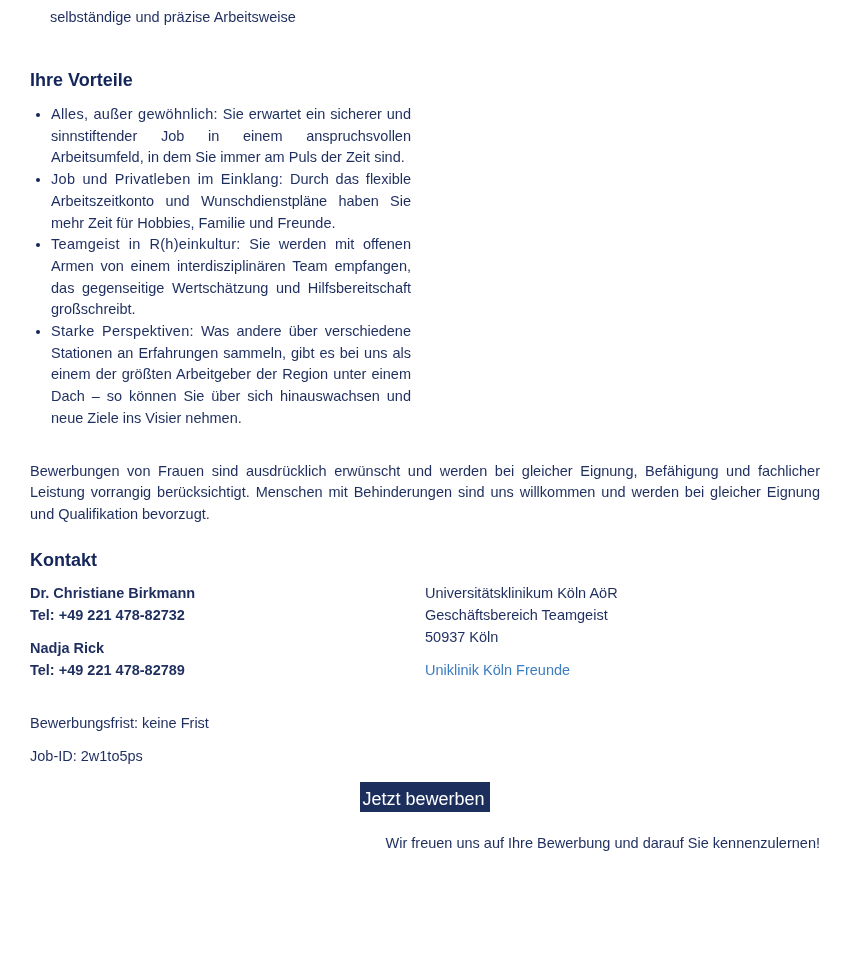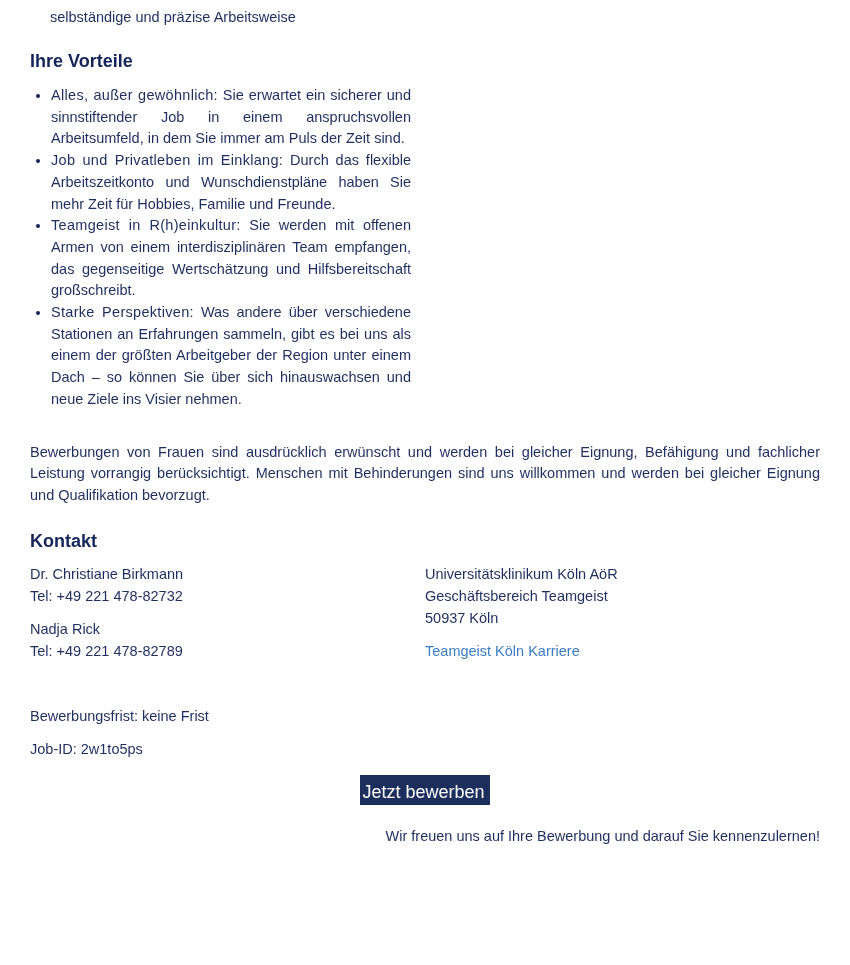--- a/index.html
+++ b/index.html
@@ -10,21 +10,21 @@
     font-family: "Liberation Sans", "DejaVu Sans", sans-serif;
   }
   .container { padding: 8px 30px 0 30px; }
 
   .intro { margin-left: 20px; font-size: 14.5px; line-height: 18px; }
 
   h2 {
     margin: 0; font-size: 18px; font-weight: 700; line-height: 22px;
     color: var(--heading-color, #13255a);
   }
-  .benefits-heading { margin-top: 24px; }
+  .benefits-heading { margin-top: 43px; }
 
   ul.benefits {
     margin: 13px 0 0 0; padding-left: 21px;
     width: 381px; box-sizing: border-box;
     list-style: disc outside;
   }
   ul.benefits li {
     font-size: 14.5px; line-height: 21.7px;
     text-align: justify;
   }
@@ -32,31 +32,31 @@
   .lead { font-weight: 400; letter-spacing: 0.3px; }
 
   .equality {
     margin-top: 31px; font-size: 14.5px; line-height: 21.6px;
     text-align: justify;
   }
 
   .kontakt-heading { margin-top: 24px; }
 
   .contact-row { display: flex; margin-top: 11px; }
-  .contact-left { width: 395px; }
+  .contact-left { width: 395px; font-weight: bold; }
   .person { margin-bottom: 11px; }
   .person > div, .addr > div, .line { font-size: 14.5px; line-height: 22px; }
 
   .career-link {
     display: inline-block; margin-top: 14px;
     color: var(--link-color, #3c7cc0);
     font-size: 14.5px; text-decoration: none; cursor: pointer;
   }
 
-  .deadline { margin-top: 32px; }
+  .deadline { margin-top: 20px; }
   .jobid    { margin-top: 11px; }
 
   .apply-row { text-align: center; margin-top: 15px; }
   .apply-btn {
     display: inline-block; border: none; cursor: pointer;
     background: var(--button-bg, #1b2e5c);
     color: var(--button-text, #ffffff);
     font-family: inherit; font-size: 18px; line-height: 22px;
     padding: 6px 5px 2px 2px;
   }
@@ -93,21 +93,21 @@
         <div>Nadja Rick</div>
         <div>Tel: +49 221 478-82789</div>
       </div>
     </div>
     <div class="contact-right">
       <div class="addr">
         <div>Universitätsklinikum Köln AöR</div>
         <div>Geschäftsbereich Teamgeist</div>
         <div>50937 Köln</div>
       </div>
-      <a class="career-link">Teamgeist Köln Karriere</a>
+      <a class="career-link">Uniklinik Köln Freunde</a>
     </div>
   </div>
 
   <div class="line deadline">Bewerbungsfrist: keine Frist</div>
   <div class="line jobid">Job-ID: 2w1to5ps</div>
 
   <div class="apply-row">
     <button class="apply-btn">Jetzt bewerben</button>
   </div>
 

